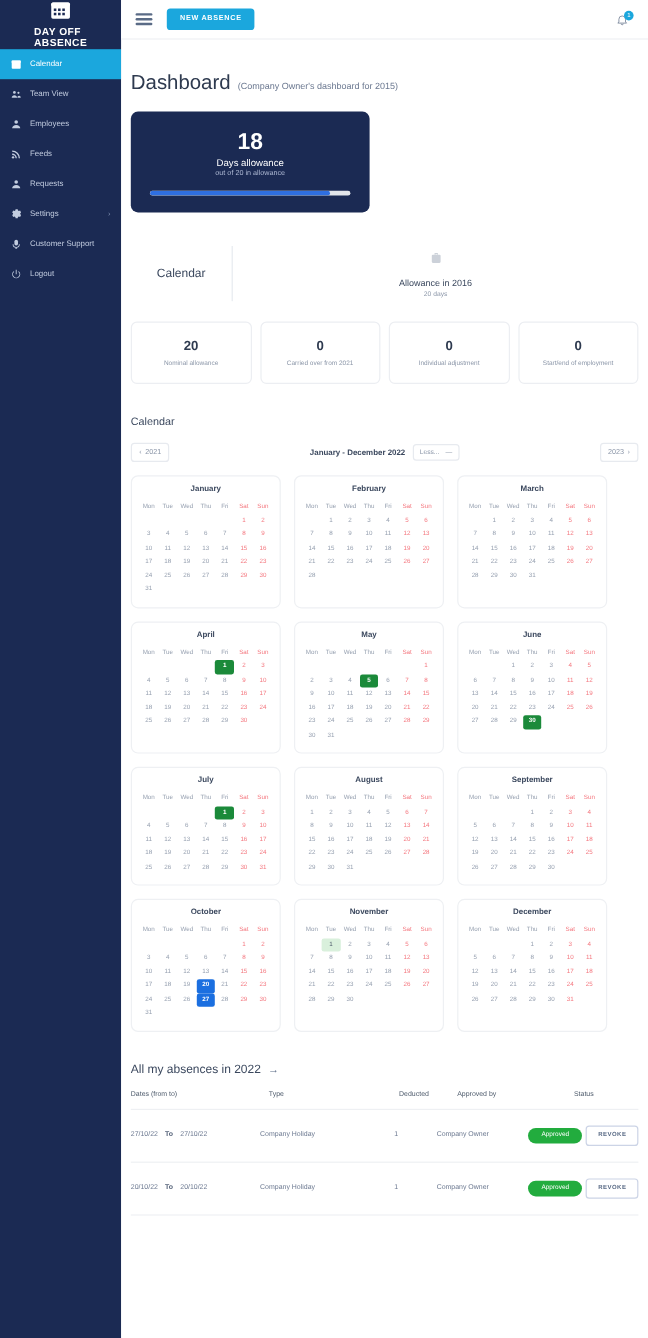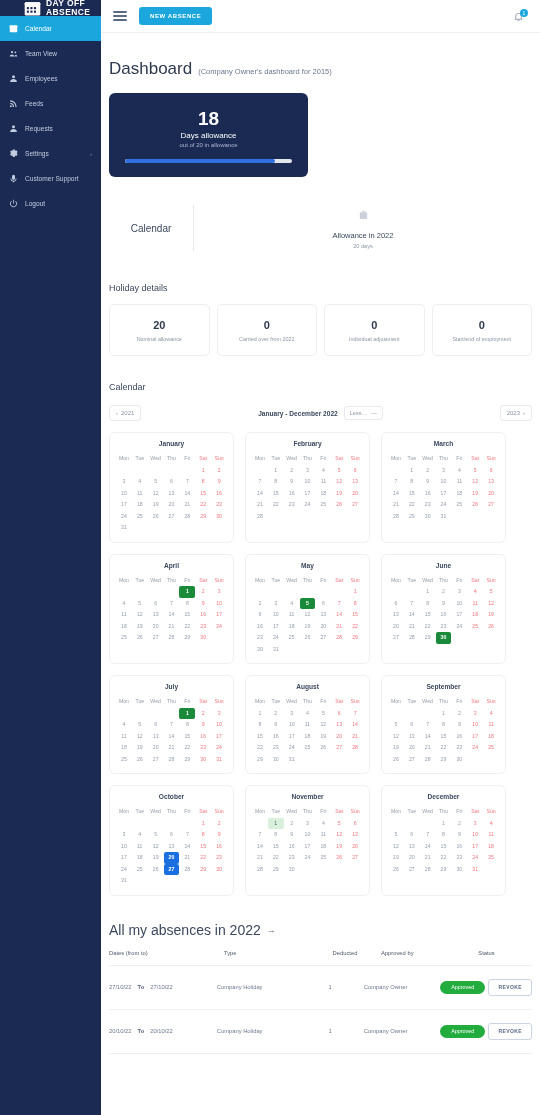--- a/index.html
+++ b/index.html
@@ -12,24 +12,25 @@
   }
 
   
   #sidebar {
     position: absolute; left: 0; top: 0;
     width: 101px; height: 1115px;
     background: #1b2a53;
     color: #c9d3e8;
   }
   #brand {
-    height: 16px;
+    height: 41px;
     display: flex; align-items: center; gap: 5px;
-    padding: 0 24px;
+    padding: 0 12px;
     background: #1b2a53;
+    flex-direction: column;
   }
   .brand-icon { width: 17px; height: 17px; flex: none; }
   .brand-text {
     font-size: 8.5px; font-weight: bold; color: #fff;
     line-height: 9px; letter-spacing: .4px;
   }
   .nav-item {
     display: flex; align-items: center; gap: 7px;
     height: 25px; padding: 0 9px;
     font-size: 6.6px; color: #c2ccdf;
@@ -164,21 +165,21 @@
   .dow { font-weight: normal; }
   .dow.we { color: #f4777f; }
   .day.we { color: #f4777f; }
   .day.hol { background: #1b8a3a; color: #fff; border-radius: 2px; font-weight: bold; }
   .day.hol-l { background: #d9f0dc; color: #4d5a6b; border-radius: 2px; }
   .day.abs { background: #1b6fe0; color: #fff; border-radius: 2px; font-weight: bold; }
   .day.empty { color: transparent; }
 
   
   #abs-head { display: flex; align-items: center; gap: 6px; margin-top: 26px; }
-  #abs-title { font-size: 14px; color: #3b485e; }
+  #abs-title { font-size: 10px; color: #3b485e; }
   #abs-arrow { font-size: 9px; color: #5a6b86; cursor: pointer; }
   #abs-table { width: 100%; margin-top: 12px; }
   .abs-hrow { display: flex; align-items: center; padding-bottom: 9px; }
   .abs-row { display: flex; align-items: center; height: 44px; border-top: 1px solid #eef0f3; }
   .c-dates { width: 115px; font-size: 5.8px; color: #6b7890; display: flex; align-items: center; gap: 6px; }
   .c-dates b { font-weight: bold; color: #56637a; }
   .c-type { width: 85px; font-size: 5.8px; color: #6b7890; }
   .c-ded { width: 72px; font-size: 5.8px; color: #6b7890; text-align: center; }
   .c-appr { width: 78px; font-size: 5.8px; color: #6b7890; }
   .c-status { width: 55px; font-size: 5.8px; color: #6b7890; text-align:center; }
@@ -338,26 +339,25 @@
     <div id="details-row">
       <div id="details-label">Calendar</div>
       <div id="details-sep"></div>
       <div class="detail-col">
         <div class="detail-ico">
             <svg viewBox="0 0 24 24">
               <rect x="4" y="7" width="16" height="15" rx="2"></rect>
               <path d="M9 7V4h6v3h-2V6h-2v1z"></path>
             </svg>
           </div>
-        <div class="detail-title">Allowance in 2022</div>
+        <div class="detail-title">Allowance in 2016</div>
         <div class="detail-sub">20 days</div>
       </div>
     </div>
 
-    <div class="section-h">Holiday details</div>
     <div id="stats-row">
         <div class="stat-card">
           <div class="stat-num">20</div>
           <div class="stat-label">Nominal allowance</div>
         </div>
         <div class="stat-card">
           <div class="stat-num">0</div>
           <div class="stat-label">Carried over from 2021</div>
         </div>
         <div class="stat-card">

